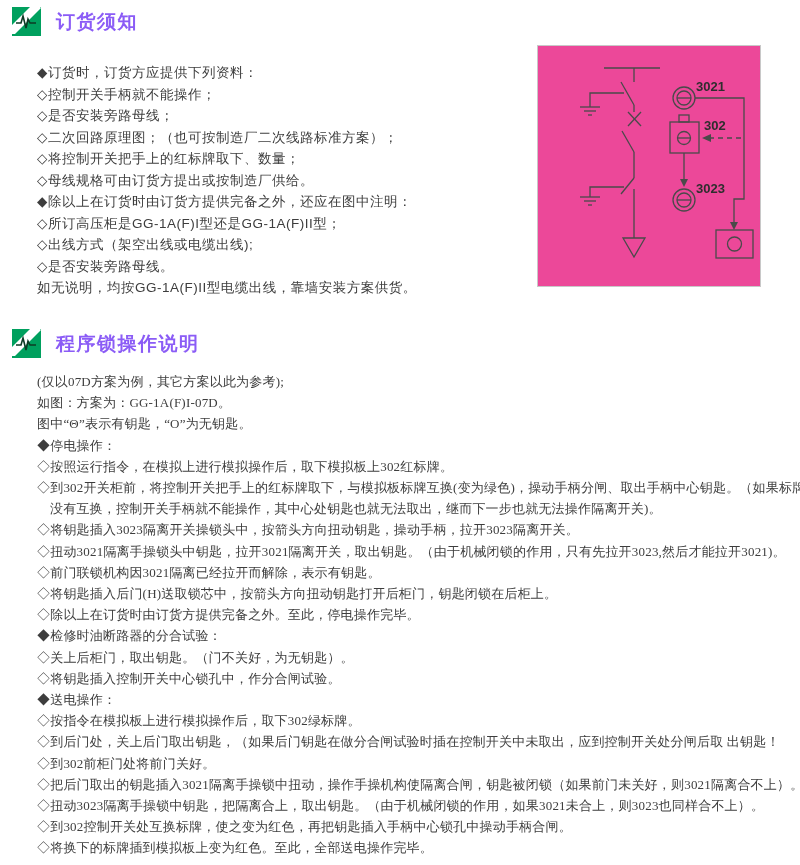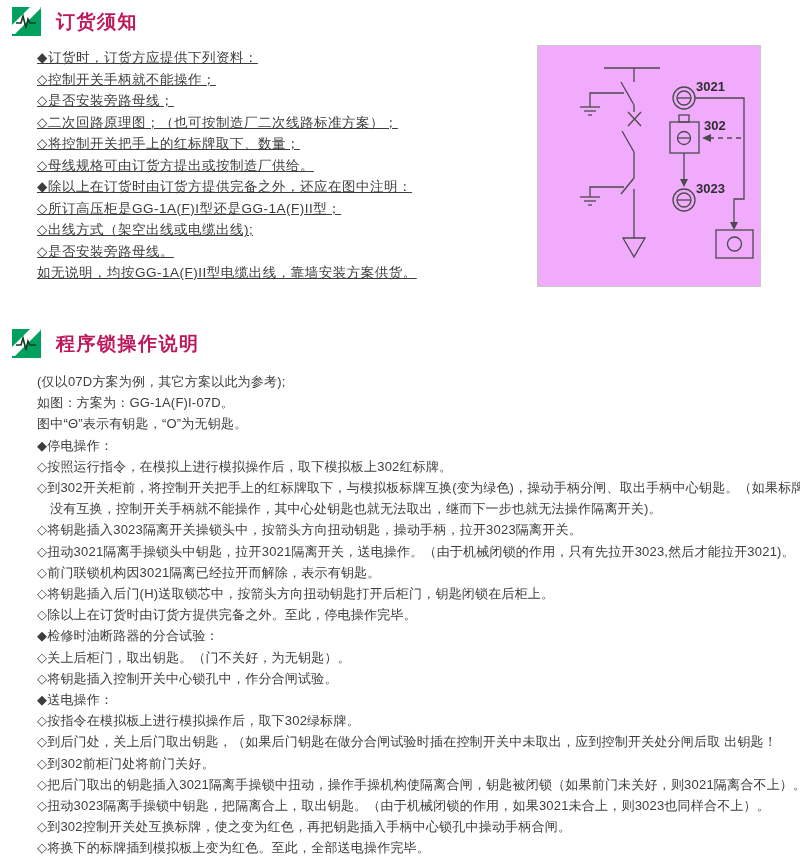--- a/index.html
+++ b/index.html
@@ -4,30 +4,30 @@
 <style>
   html,body{margin:0;padding:0;}
   body{
     width:800px;height:865px;position:relative;background:#ffffff;
     font-family:"Liberation Sans","DejaVu Sans",sans-serif;
     color:#3d3d3d;overflow:hidden;
   }
   .section-header{position:absolute;display:flex;align-items:center;gap:15px;}
   .header-ordering{left:12px;top:7px;}
   .header-lock{left:12px;top:329px;}
-  .section-title{font-size:19px;font-weight:bold;color:#be185d;letter-spacing:1.5px;}
+  .section-title{font-size:19px;font-weight:bold;color:#8b5cf6;letter-spacing:1.5px;}
   .section-icon{width:29px;height:29px;display:block;}
-  .content-ordering{position:absolute;left:37px;top:47px;width:500px;text-decoration:underline;}
+  .content-ordering{position:absolute;left:37px;top:62px;width:500px;}
   .content-ordering p{margin:0;font-size:13.5px;line-height:21.5px;white-space:nowrap;letter-spacing:0.5px;}
-  .content-lock{position:absolute;left:37px;top:371px;width:763px;}
+  .content-lock{position:absolute;left:37px;top:371px;width:763px;font-family:Liberation Serif, serif;}
   .content-lock p{margin:0;font-size:13px;line-height:21.2px;white-space:nowrap;letter-spacing:0.2px;}
   .content-lock p.indent{padding-left:13px;}
   .diagram-panel{
     position:absolute;left:537px;top:45px;width:224px;height:242px;
-    border:1px solid #c8c8c8;background:#f0abfc;box-sizing:border-box;
+    border:1px solid #c8c8c8;background:#ec4899;box-sizing:border-box;
   }
   .diagram-panel svg{display:block;}
   svg .wire{stroke:#4a4a4a;stroke-width:1.3;fill:none;}
   svg .dashed{stroke:#4a4a4a;stroke-width:1.3;fill:none;stroke-dasharray:5 4;}
   svg .shape{stroke:#4a4a4a;stroke-width:1.3;fill:none;}
   svg .head{fill:#4a4a4a;stroke:none;}
   svg text{font-family:"Liberation Sans","DejaVu Sans",sans-serif;font-size:13px;font-weight:bold;fill:#2e2e2e;}
 </style>
 </head>
 <body>
@@ -137,21 +137,21 @@
 
 <div class="content-lock">
   <p>(仅以07D方案为例，其它方案以此为参考);</p>
   <p>如图：方案为：GG-1A(F)I-07D。</p>
   <p>图中“Θ”表示有钥匙，“O”为无钥匙。</p>
   <p>◆停电操作：</p>
   <p>◇按照运行指令，在模拟上进行模拟操作后，取下模拟板上302红标牌。</p>
   <p>◇到302开关柜前，将控制开关把手上的红标牌取下，与模拟板标牌互换(变为绿色)，操动手柄分闸、取出手柄中心钥匙。（如果标牌</p>
   <p class="indent">没有互换，控制开关手柄就不能操作，其中心处钥匙也就无法取出，继而下一步也就无法操作隔离开关)。</p>
   <p>◇将钥匙插入3023隔离开关操锁头中，按箭头方向扭动钥匙，操动手柄，拉开3023隔离开关。</p>
-  <p>◇扭动3021隔离手操锁头中钥匙，拉开3021隔离开关，送电操作。（由于机械闭锁的作用，只有先拉开3023,然后才能拉开3021)。</p>
+  <p>◇扭动3021隔离手操锁头中钥匙，拉开3021隔离开关，取出钥匙。（由于机械闭锁的作用，只有先拉开3023,然后才能拉开3021)。</p>
   <p>◇前门联锁机构因3021隔离已经拉开而解除，表示有钥匙。</p>
   <p>◇将钥匙插入后门(H)送取锁芯中，按箭头方向扭动钥匙打开后柜门，钥匙闭锁在后柜上。</p>
   <p>◇除以上在订货时由订货方提供完备之外。至此，停电操作完毕。</p>
   <p>◆检修时油断路器的分合试验：</p>
   <p>◇关上后柜门，取出钥匙。（门不关好，为无钥匙）。</p>
   <p>◇将钥匙插入控制开关中心锁孔中，作分合闸试验。</p>
   <p>◆送电操作：</p>
   <p>◇按指令在模拟板上进行模拟操作后，取下302绿标牌。</p>
   <p>◇到后门处，关上后门取出钥匙，（如果后门钥匙在做分合闸试验时插在控制开关中未取出，应到控制开关处分闸后取 出钥匙！</p>
   <p>◇到302前柜门处将前门关好。</p>

